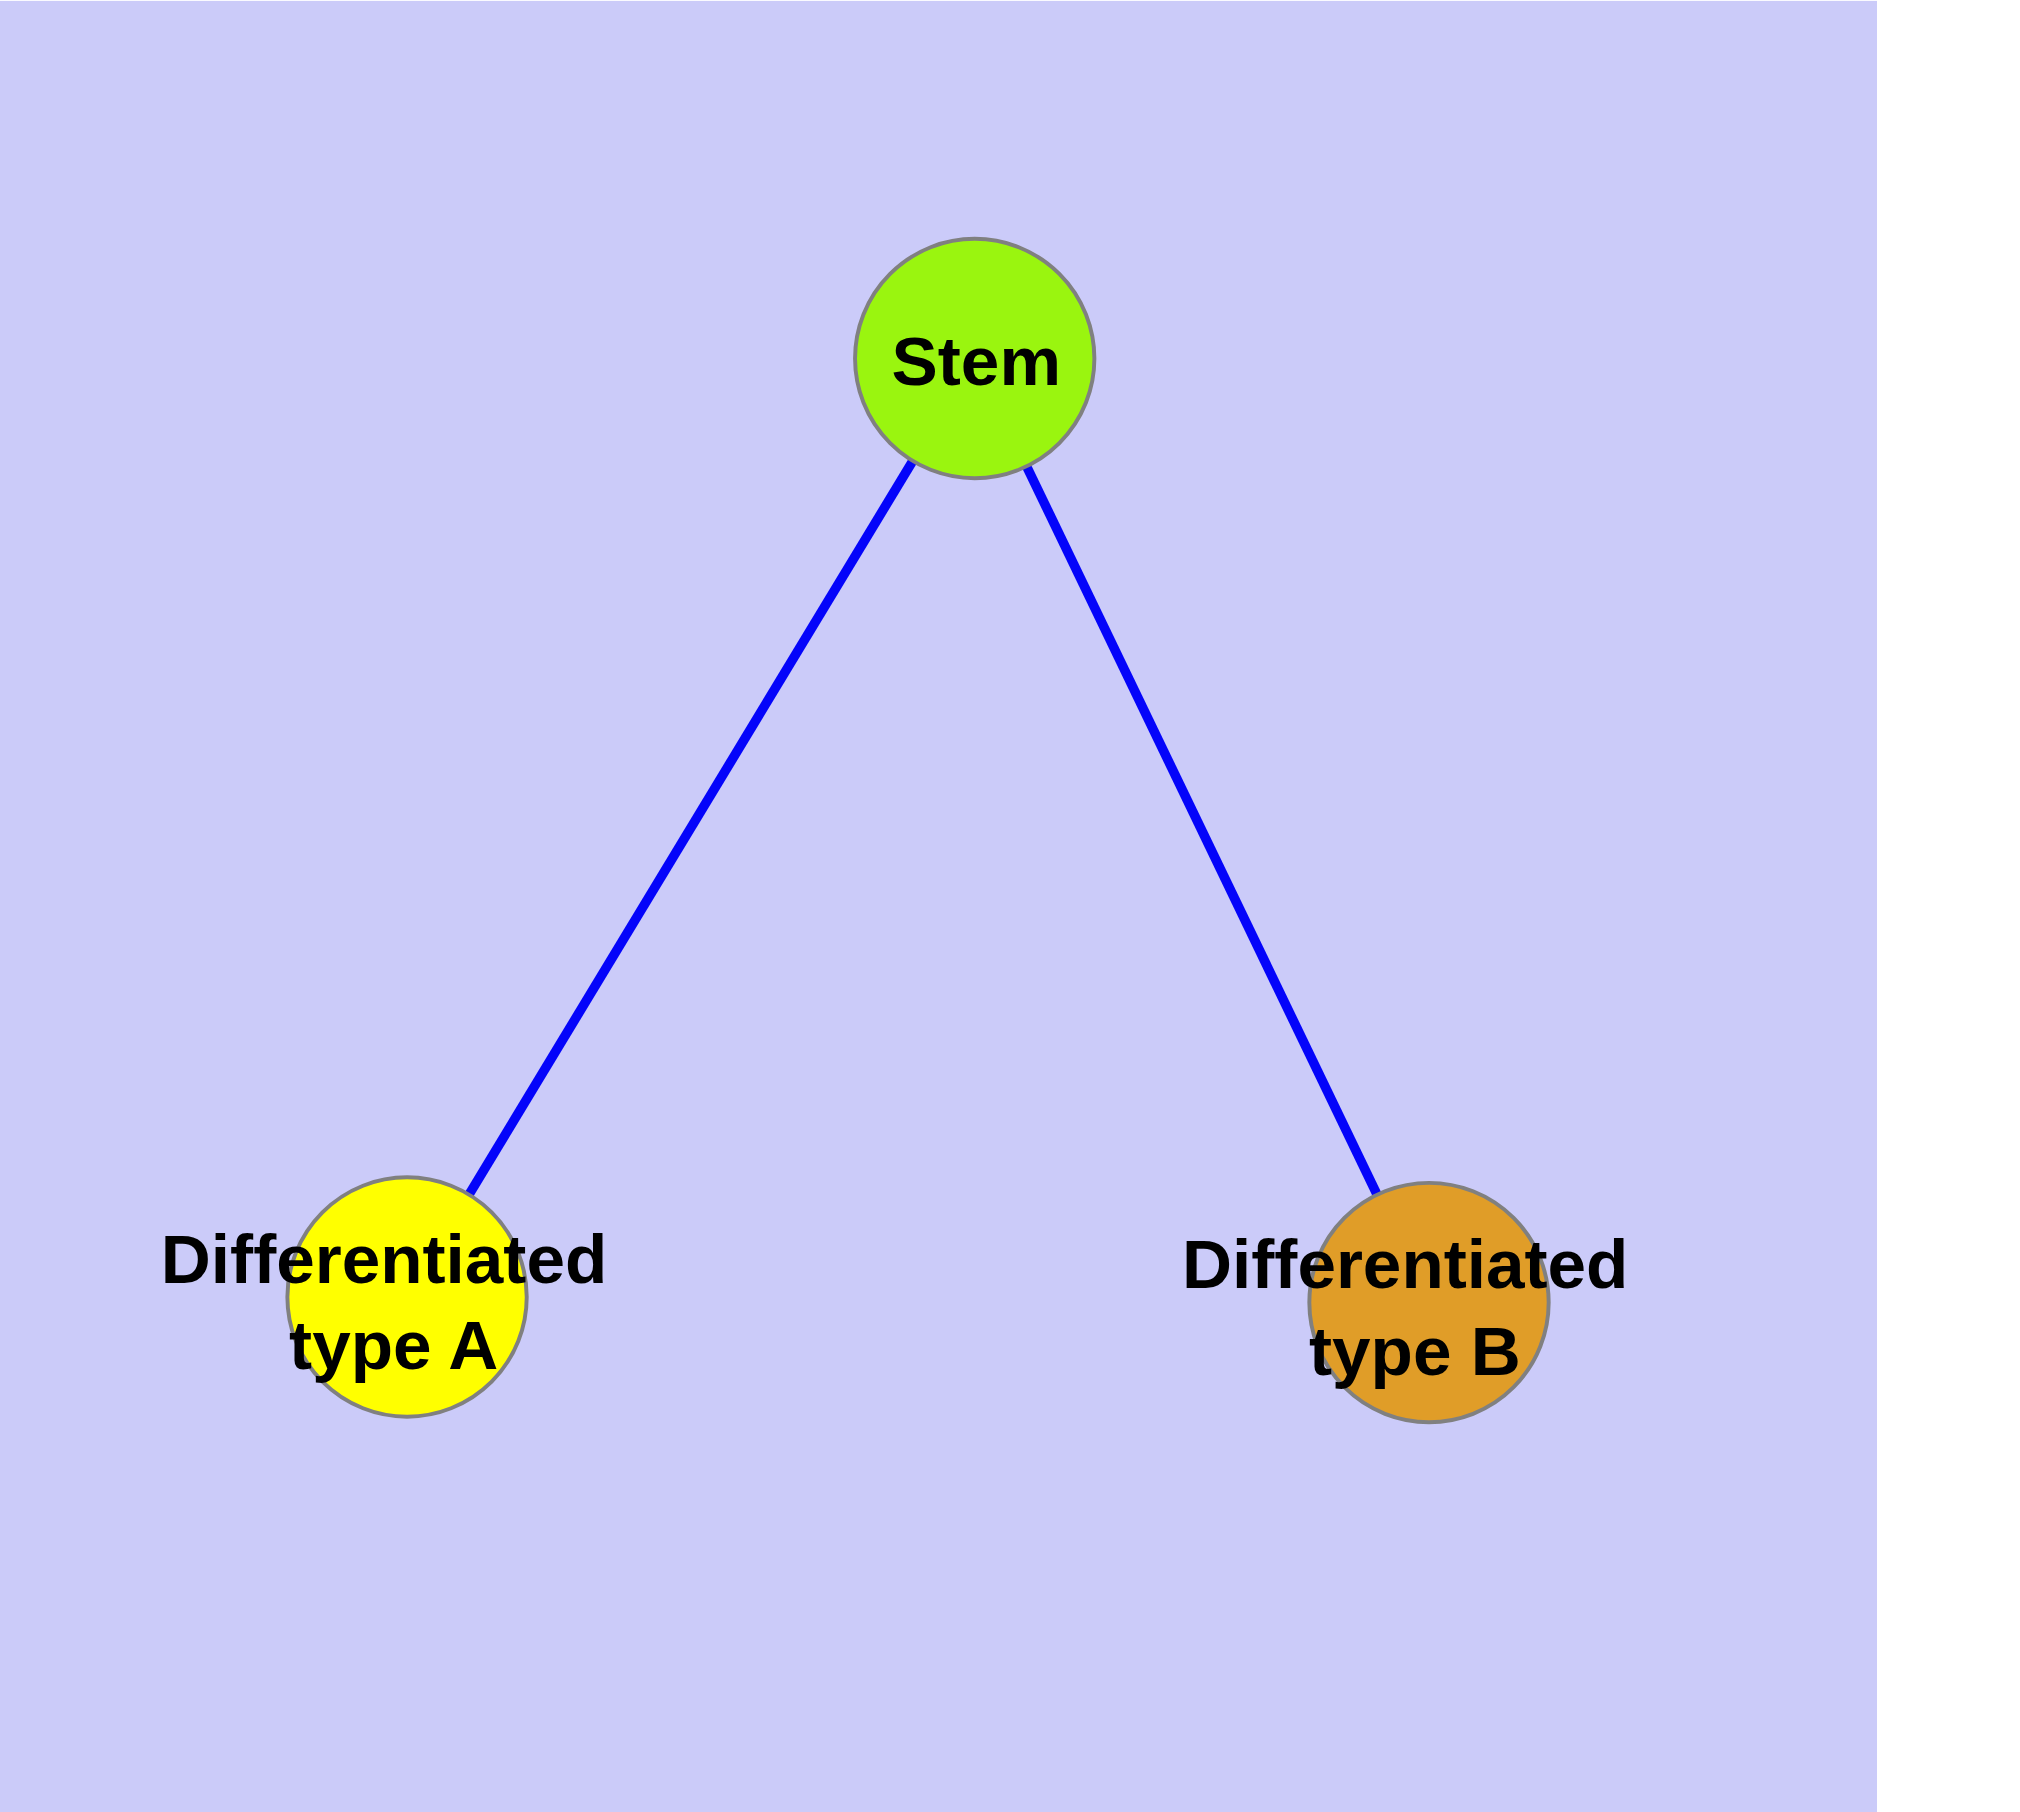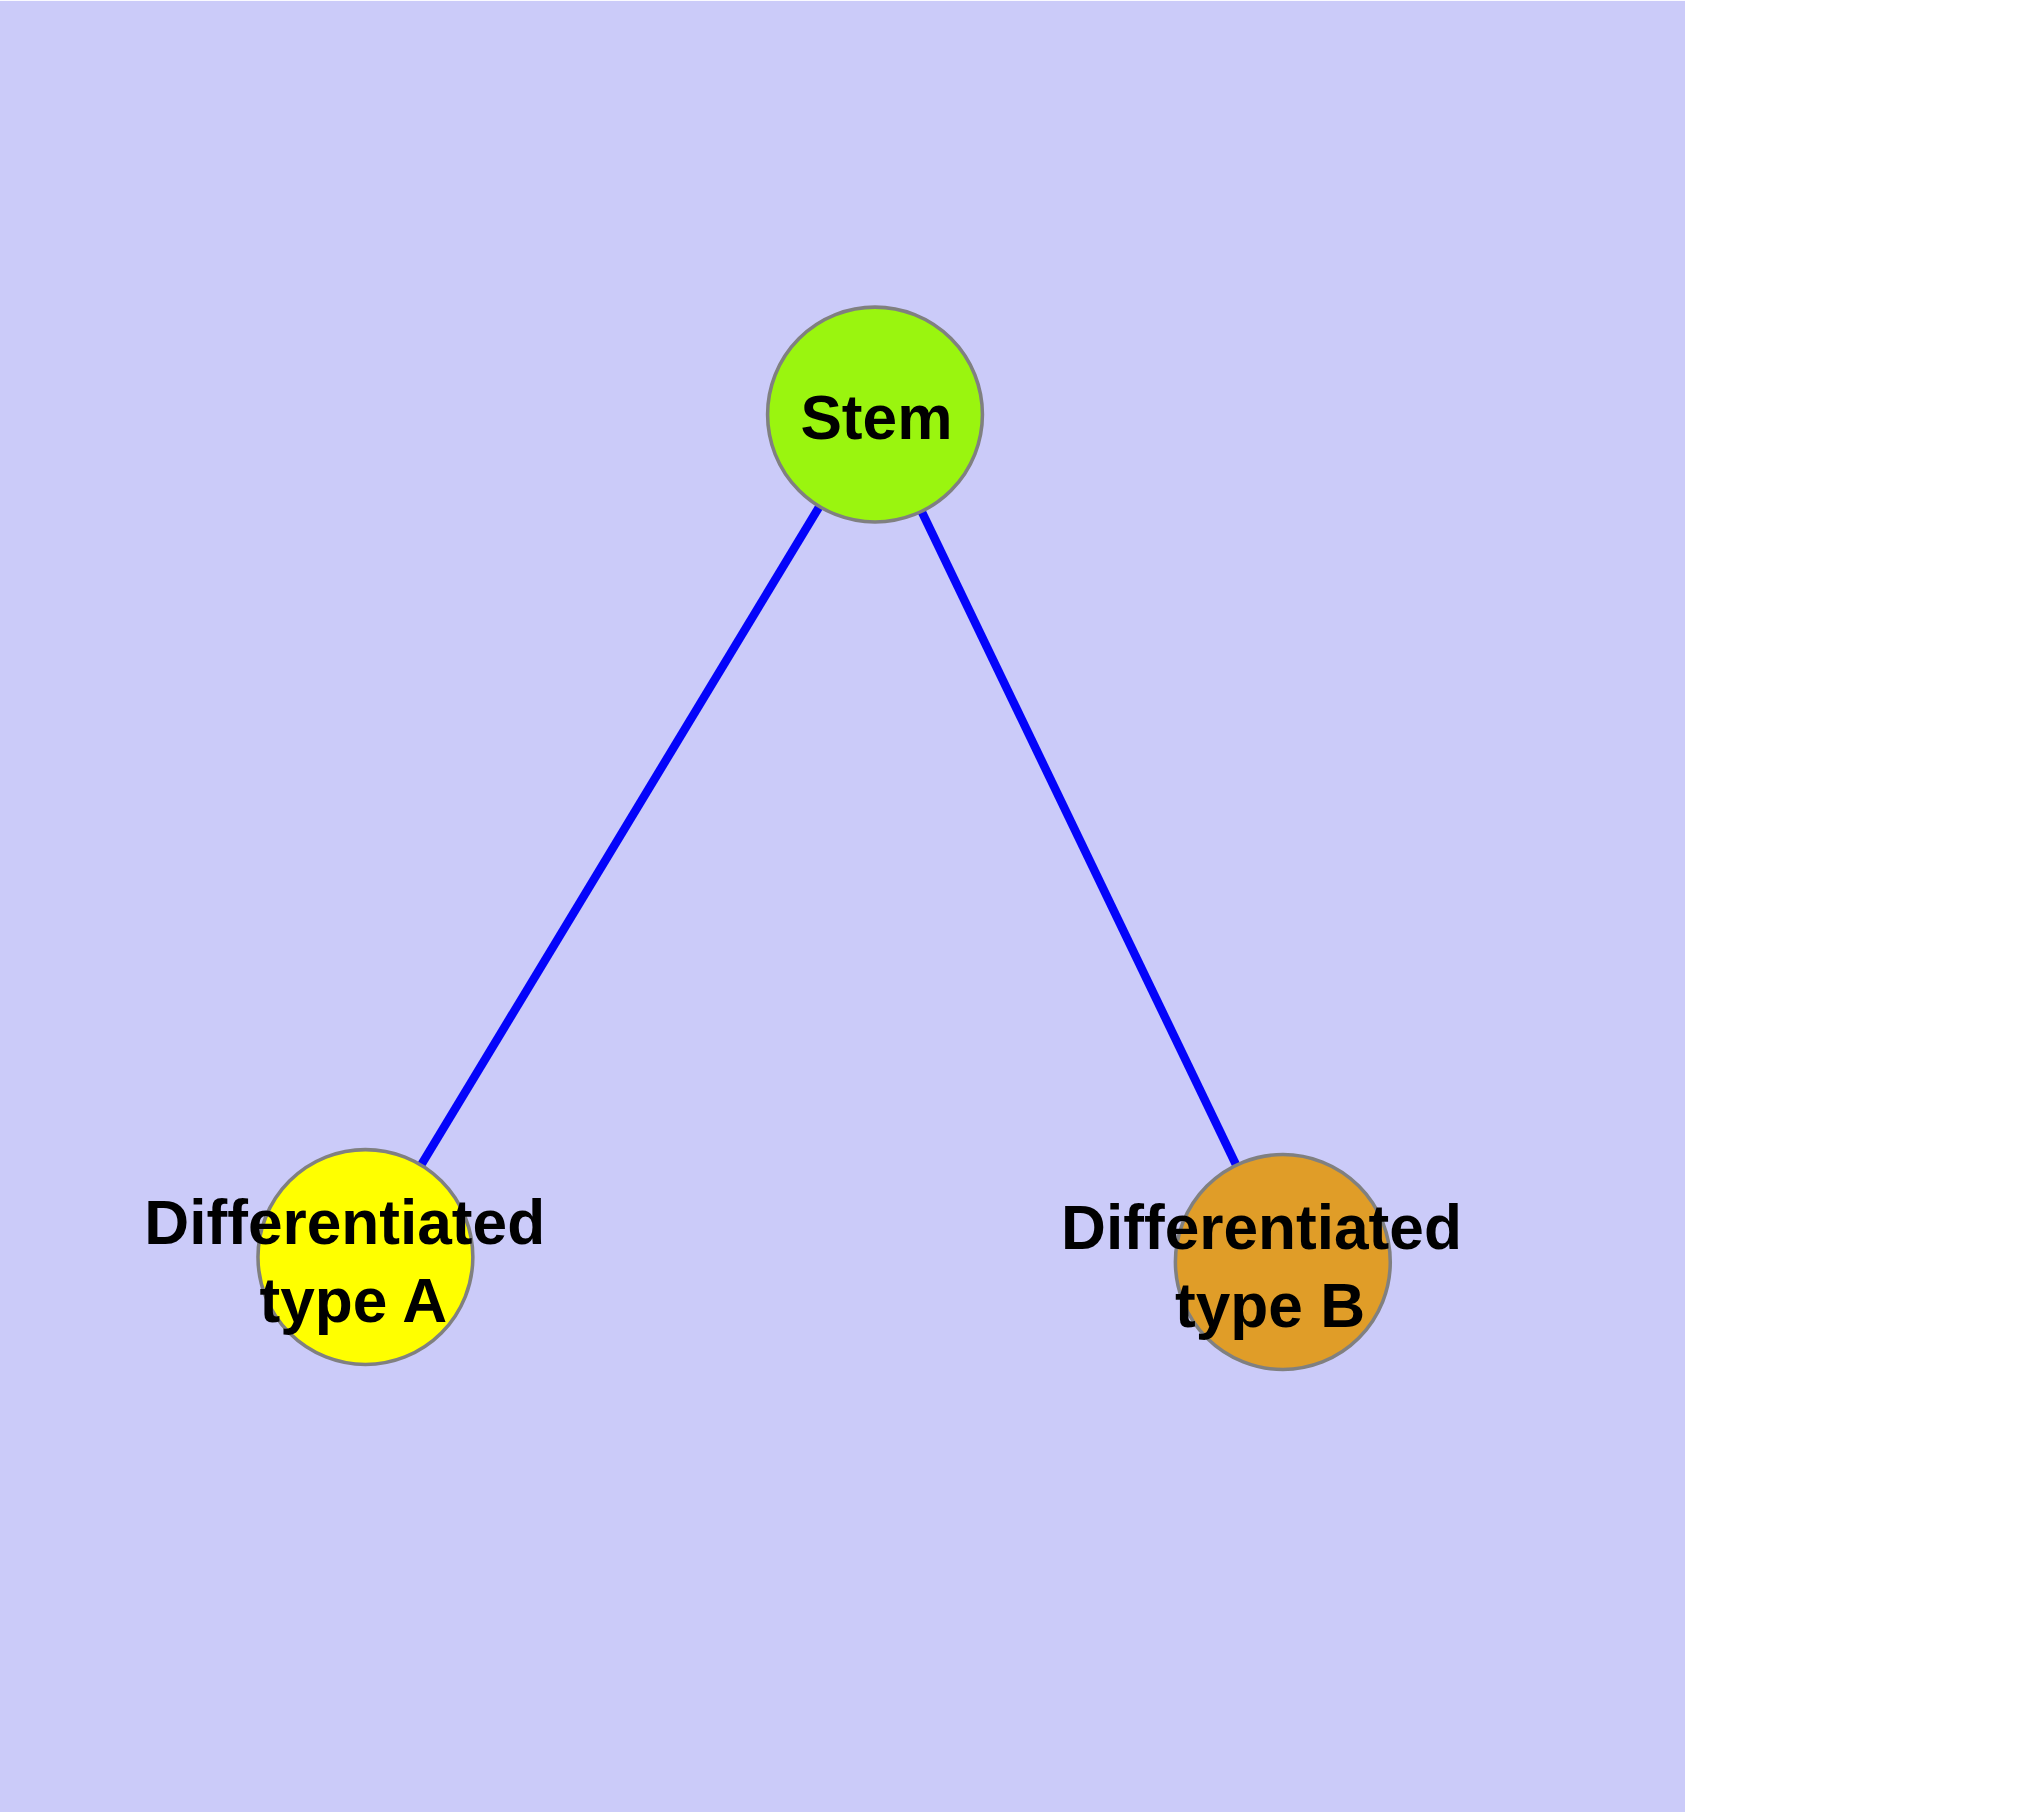--- a/index.html
+++ b/index.html
@@ -2,21 +2,21 @@
 <html style="--bg: #cbcbf9; --top-edge: #fafaff; --edge-w: 12; --node-border: #808080; --node-border-w: 5; --label-color: #000000;font-size:13.6px"><head>
 <meta charset="utf-8">
 <style>
   html, body {
     margin: 0;
     padding: 0;
     background: #ffffff;
   }
   .stage {
     position: relative;
-    width: 1685px;
+    width: 1877px;
     height: 1812px;
     background: var(--bg, #cbcbf9);
     border-top: 1.7px solid var(--top-edge, #fafaff);
     box-sizing: border-box;
     overflow: hidden;
     font-family: "Liberation Sans", sans-serif;
   }
   .diagram-svg {
     display: block;
     width: 100%;

